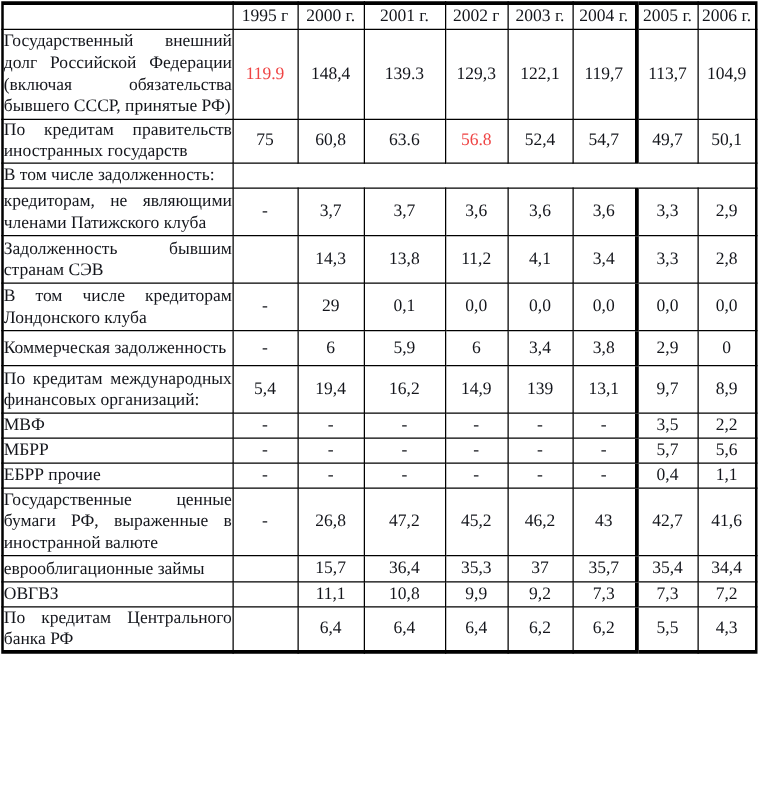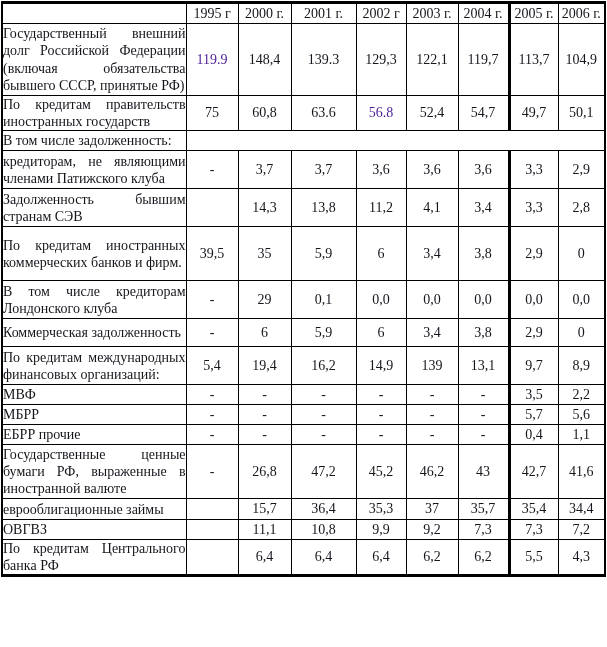--- a/index.html
+++ b/index.html
@@ -48,21 +48,21 @@
   }
   td.cell-value {
     font-size: 14px;
     text-align: center;
     vertical-align: middle;
     white-space: nowrap;
   }
   td.section-spacer {
     border-left: 1px solid #000;
   }
-  .muted { color: #4c1d95; }
+  .muted { color: #ef4444; }
   .vthick { border-right-width: 3px !important; }
   .hb2 > td, .hb2 > th { border-bottom-width: 2px; }
   .hb3 > td, .hb3 > th { border-bottom-width: 3px; }
 </style>
 </head>
 <body>
 
 <div class="page">
   <table class="debt-table">
     <colgroup>
@@ -131,31 +131,20 @@
           <td class="row-label">Задолженность бывшим странам СЭВ</td>
           <td class="cell-value"></td>
           <td class="cell-value">14,3</td>
           <td class="cell-value">13,8</td>
           <td class="cell-value">11,2</td>
           <td class="cell-value">4,1</td>
           <td class="cell-value vthick">3,4</td>
           <td class="cell-value">3,3</td>
           <td class="cell-value">2,8</td>
         </tr>
-        <tr style="height: 54px;">
-          <td class="row-label">По кредитам иностранных коммерческих банков и фирм.</td>
-          <td class="cell-value">39,5</td>
-          <td class="cell-value">35</td>
-          <td class="cell-value">5,9</td>
-          <td class="cell-value">6</td>
-          <td class="cell-value">3,4</td>
-          <td class="cell-value vthick">3,8</td>
-          <td class="cell-value">2,9</td>
-          <td class="cell-value">0</td>
-        </tr>
         <tr style="height: 38px;">
           <td class="row-label">В том числе кредиторам Лондонского клуба</td>
           <td class="cell-value">-</td>
           <td class="cell-value">29</td>
           <td class="cell-value">0,1</td>
           <td class="cell-value">0,0</td>
           <td class="cell-value">0,0</td>
           <td class="cell-value vthick">0,0</td>
           <td class="cell-value">0,0</td>
           <td class="cell-value">0,0</td>

